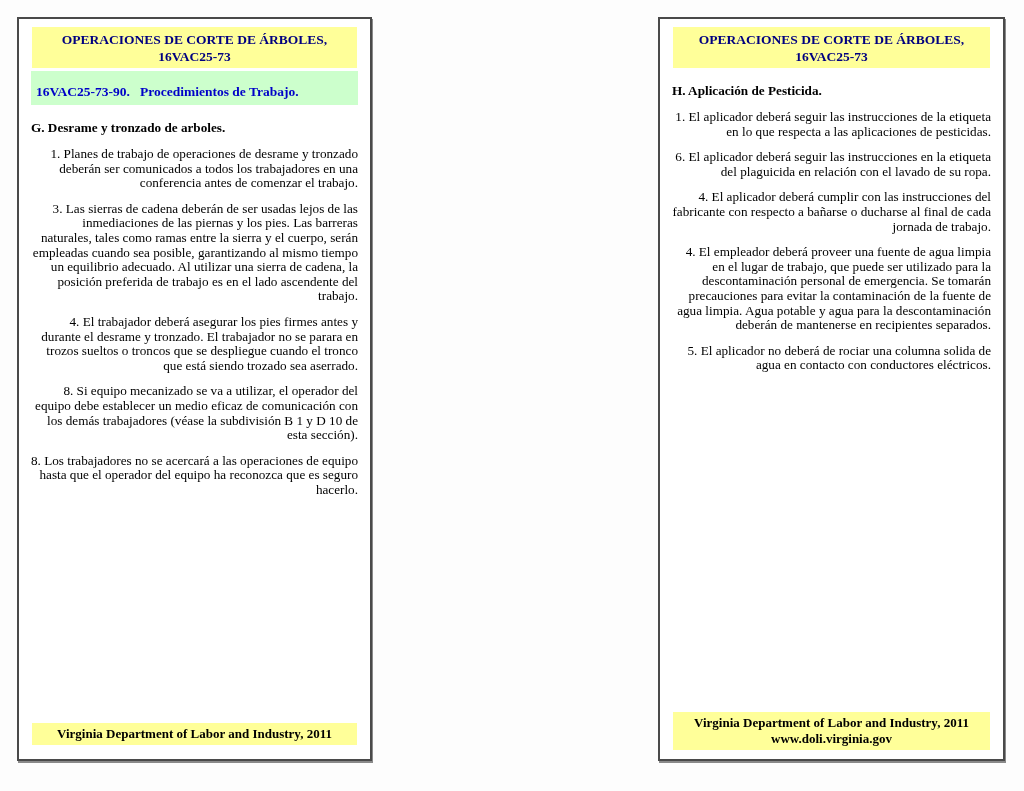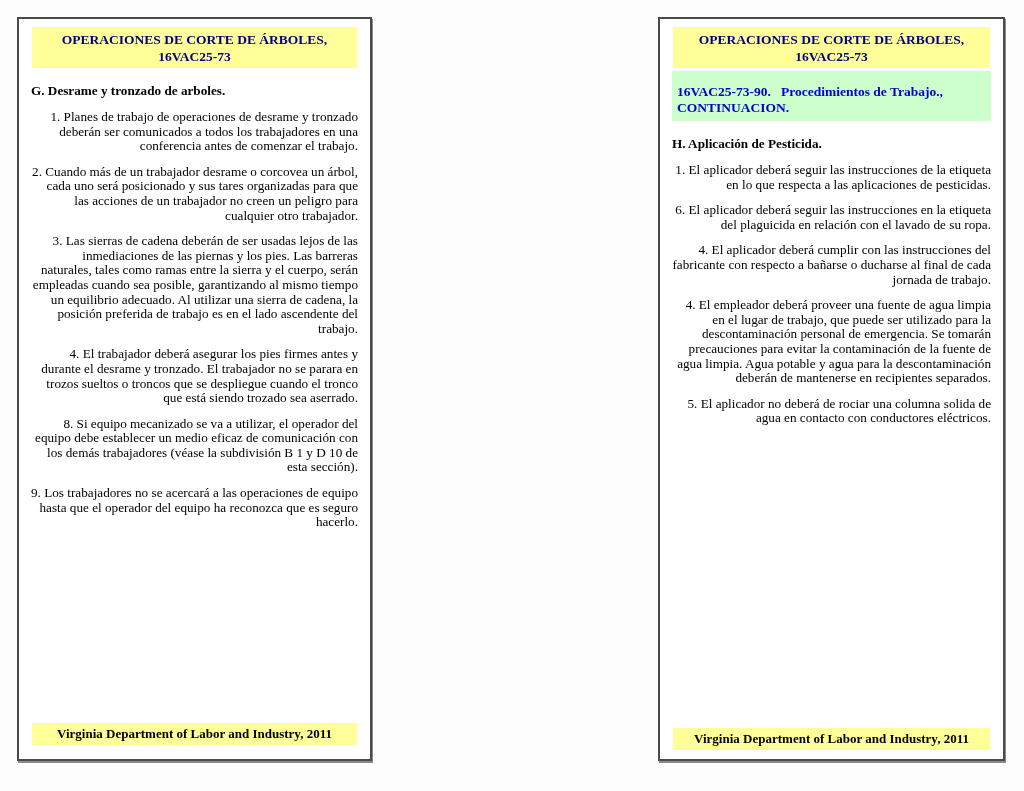--- a/index.html
+++ b/index.html
@@ -56,47 +56,47 @@
 </style>
 </head>
 <body>
 
 <div class="page page-left">
   <div class="content">
     <div class="title-box">
       <div>OPERACIONES DE CORTE DE ÁRBOLES,</div>
       <div>16VAC25-73</div>
     </div>
+    <div class="section-box">16VAC25-73-90.&nbsp;&nbsp; Procedimientos de Trabajo.</div>
     <div class="subsection">G. Desrame y tronzado de arboles.</div>
     <div class="body-text">
         <p>1. Planes de trabajo de operaciones de desrame y tronzado deberán ser comunicados a todos los trabajadores en una conferencia antes de comenzar el trabajo.</p>
-        <p>2. Cuando más de un trabajador desrame o corcovea un árbol, cada uno será posicionado y sus tares organizadas para que las acciones de un trabajador no creen un peligro para cualquier otro trabajador.</p>
         <p>3. Las sierras de cadena deberán de ser usadas lejos de las inmediaciones de las piernas y los pies. Las barreras naturales, tales como ramas entre la sierra y el cuerpo, serán empleadas cuando sea posible, garantizando al mismo tiempo un equilibrio adecuado. Al utilizar una sierra de cadena, la posición preferida de trabajo es en el lado ascendente del trabajo.</p>
         <p>4. El trabajador deberá asegurar los pies firmes antes y durante el desrame y tronzado. El trabajador no se parara en trozos sueltos o troncos que se despliegue cuando el tronco que está siendo trozado sea aserrado.</p>
         <p>8. Si equipo mecanizado se va a utilizar, el operador del equipo debe establecer un medio eficaz de comunicación con los demás trabajadores (véase la subdivisión B 1 y D 10 de esta sección).</p>
-        <p>9. Los trabajadores no se acercará a las operaciones de equipo hasta que el operador del equipo ha reconozca que es seguro hacerlo.</p>
+        <p>8. Los trabajadores no se acercará a las operaciones de equipo hasta que el operador del equipo ha reconozca que es seguro hacerlo.</p>
       </div>
   </div>
   <div class="footer-box">
     <div>Virginia Department of Labor and Industry, 2011</div>
   </div>
 </div>
 
 <div class="page page-right">
   <div class="content">
     <div class="title-box">
       <div>OPERACIONES DE CORTE DE ÁRBOLES,</div>
       <div>16VAC25-73</div>
     </div>
-    <div class="section-box">16VAC25-73-90.&nbsp;&nbsp; Procedimientos de Trabajo., CONTINUACION.</div>
     <div class="subsection">H. Aplicación de Pesticida.</div>
     <div class="body-text">
         <p>1. El aplicador deberá seguir las instrucciones de la etiqueta en lo que respecta a las aplicaciones de pesticidas.</p>
         <p>6. El aplicador deberá seguir las instrucciones en la etiqueta del plaguicida en relación con el lavado de su ropa.</p>
         <p>4. El aplicador deberá cumplir con las instrucciones del fabricante con respecto a bañarse o ducharse al final de cada jornada de trabajo.</p>
         <p>4. El empleador deberá proveer una fuente de agua limpia en el lugar de trabajo, que puede ser utilizado para la descontaminación personal de emergencia. Se tomarán precauciones para evitar la contaminación de la fuente de agua limpia. Agua potable y agua para la descontaminación deberán de mantenerse en recipientes separados.</p>
         <p>5. El aplicador no deberá de rociar una columna solida de agua en contacto con conductores eléctricos.</p>
       </div>
   </div>
   <div class="footer-box">
     <div>Virginia Department of Labor and Industry, 2011</div>
+    <div>www.doli.virginia.gov</div>
   </div>
 </div>
 
 </body></html>

